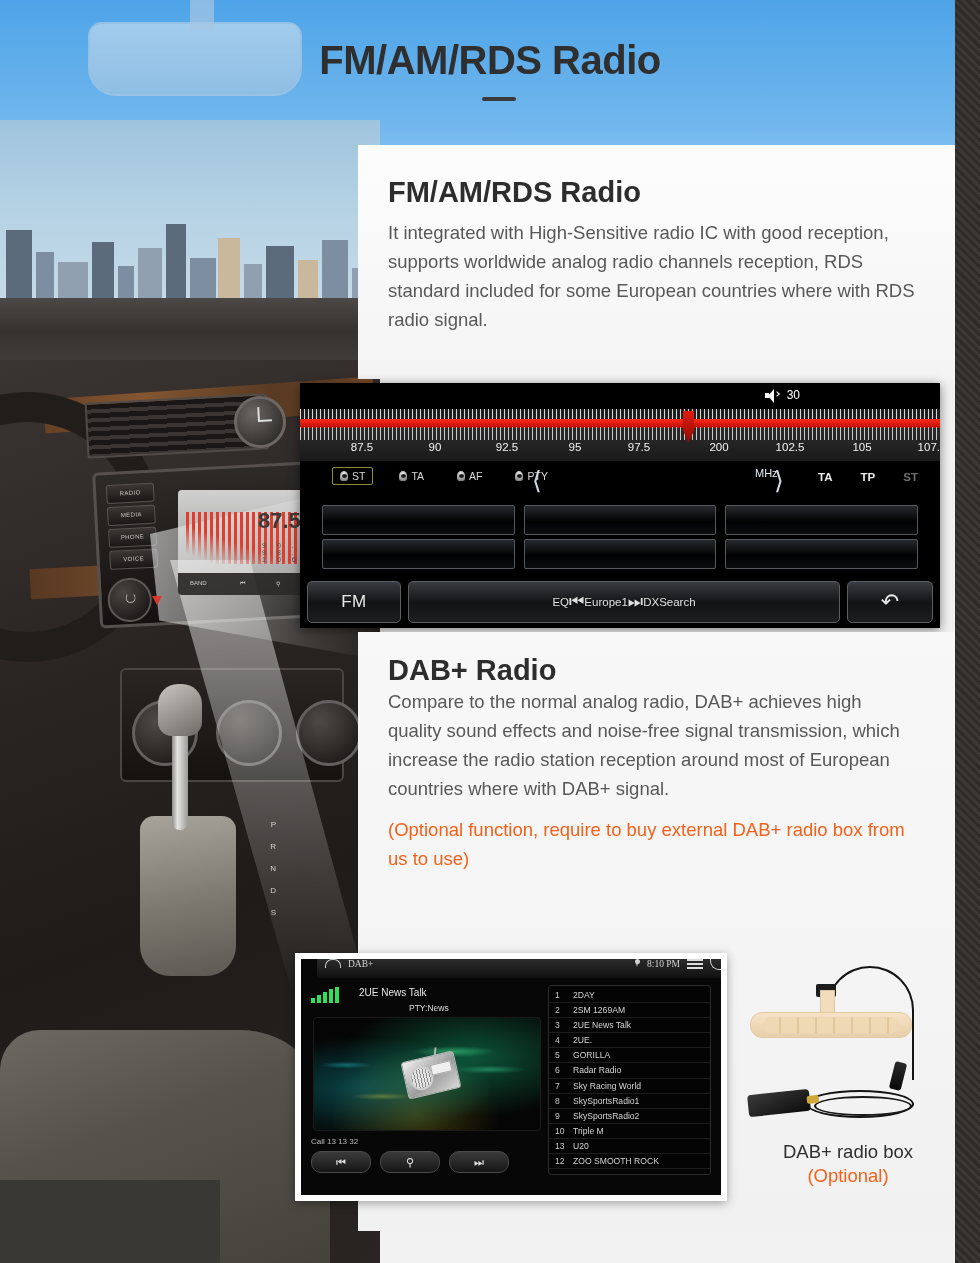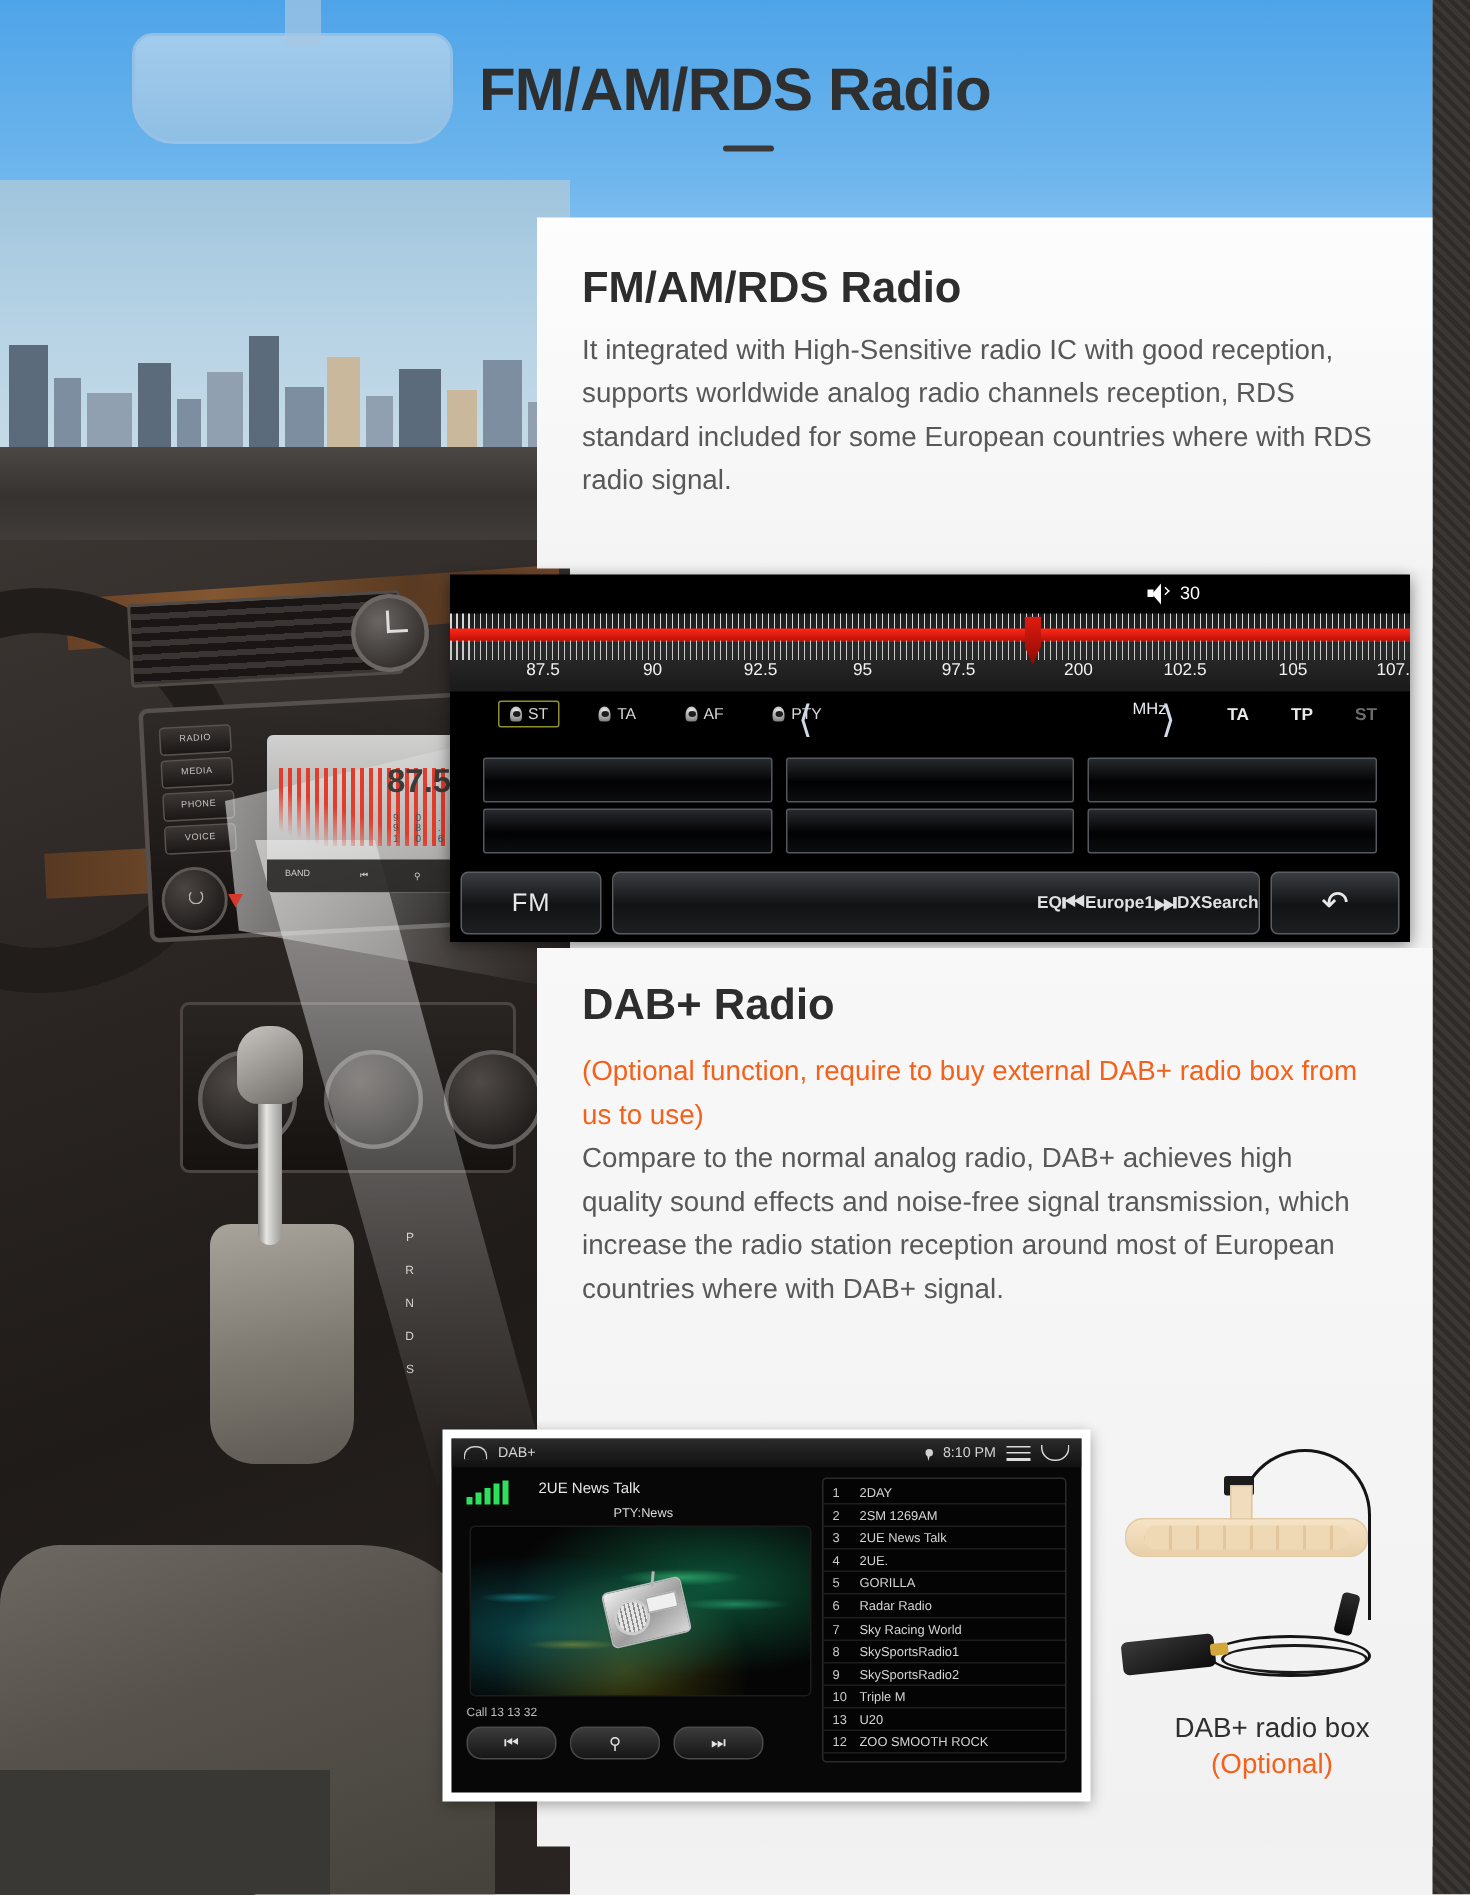--- a/index.html
+++ b/index.html
@@ -160,32 +160,32 @@
       grid-template-columns:repeat(3,1fr);grid-template-rows:repeat(2,30px);gap:4px 9px;}
   .preset{background:linear-gradient(180deg,#26292d,#020203 55%,#0b0d0f);
       border:1px solid #55595e;border-radius:2px;}
 
   .ctrl-row{position:absolute;left:0;top:196px;width:640px;height:45px;display:flex;
       align-items:center;gap:7px;padding:0 7px;box-sizing:border-box;}
   .btn{background:linear-gradient(180deg,#3a3d41,#121315 52%,#1c1e20);
       border:1px solid #5a5e63;border-radius:5px;height:40px;display:flex;align-items:center;
       justify-content:center;color:#e8e8e8;}
   .btn-fm{width:92px;font-size:17px;letter-spacing:.5px;}
-  .btn-mid{flex:1;display:flex;align-items:center;justify-content:flex-end;height:40px;
+  .btn-mid{flex:1;display:flex;align-items:center;justify-content:center;height:40px;
       background:linear-gradient(180deg,#3a3d41,#121315 52%,#1c1e20);
-      border:1px solid #5a5e63;border-radius:5px;color:#e0e0e0;font-size:11.5px;font-weight:bold;}
+      border:1px solid #5a5e63;border-radius:5px;color:#e0e0e0;font-size:11.5px;}
   .btn-back{width:84px;font-size:22px;}
 
   
   .dab-shot{position:absolute;left:295px;top:953px;width:432px;height:248px;
       background:#fff;padding:6px;box-sizing:border-box;box-shadow:0 2px 9px rgba(0,0,0,.35);}
   .dab-ui{position:relative;width:100%;height:100%;background:#070707;overflow:hidden;}
-  .dab-top{position:absolute;left:0;top:0;width:100%;height:19px;
-      background:linear-gradient(180deg,#2b2b2b,#111);display:flex;align-items:center;
-      padding:0 8px;box-sizing:border-box;color:#d2d2d2;font-size:9.5px;gap:7px;}
+  .dab-top{position:absolute;left:16px;top:0;width:100%;height:19px;
+      background:linear-gradient(180deg,#2b2b2b,#111);display:flex;align-items:flex-start;
+      padding:0 8px;box-sizing:border-box;color:#d2d2d2;font-size:9.5px;gap:7px;font-family:Liberation Serif, serif;}
   .home-ic{width:14px;height:8px;border:1.4px solid #cfcfcf;border-bottom:none;border-radius:7px 7px 0 0;}
   .dab-top .spacer{flex:1;}
   .pin{width:5px;height:5px;border-radius:50%;background:#d2d2d2;position:relative;}
   .pin:after{content:"";position:absolute;left:1px;top:4px;border-left:1.5px solid transparent;
       border-right:1.5px solid transparent;border-top:4px solid #d2d2d2;}
   .burger{width:16px;height:10px;display:flex;flex-direction:column;justify-content:space-between;}
   .burger i{display:block;height:1.6px;background:#dcdcdc;}
   .backarrow{width:17px;height:10px;border:1.6px solid #d6d6d6;border-top:none;border-radius:0 0 9px 9px;}
 
   .sig{position:absolute;left:10px;top:28px;display:flex;align-items:flex-end;gap:2px;height:16px;}
@@ -415,22 +415,22 @@
       <span>DX</span>
       <span>Search</span>
     </div>
     <div class="btn btn-back">↶</div>
   </div>
 </div>
 
 <div class="panel-bottom">
   <div class="inner">
     <h2 class="sec-title">DAB+ Radio</h2>
+    <p class="sec-body" style="margin-top:0">Compare to the normal analog radio, DAB+ achieves high quality sound effects and noise-free signal transmission, which increase the radio station reception around most of European countries where with DAB+ signal.</p>
     <p class="sec-body orange" style="margin-top:12px">(Optional function, require to buy external DAB+ radio box from us to use)</p>
-    <p class="sec-body" style="margin-top:0">Compare to the normal analog radio, DAB+ achieves high quality sound effects and noise-free signal transmission, which increase the radio station reception around most of European countries where with DAB+ signal.</p>
   </div>
 </div>
 
 <div class="dab-shot">
   <div class="dab-ui">
     <div class="dab-top">
       <span class="home-ic"></span>
       <span>DAB+</span>
       <span class="spacer"></span>
       <span class="pin"></span>

